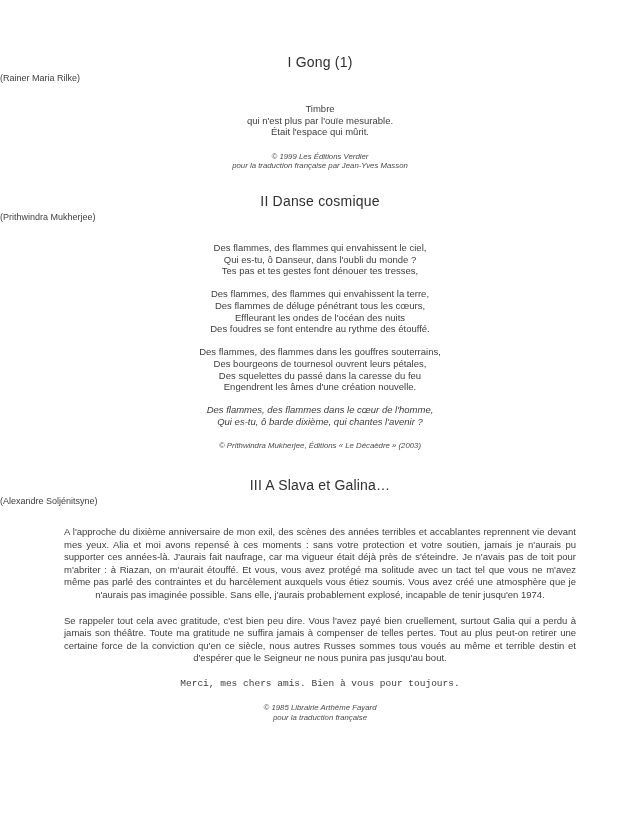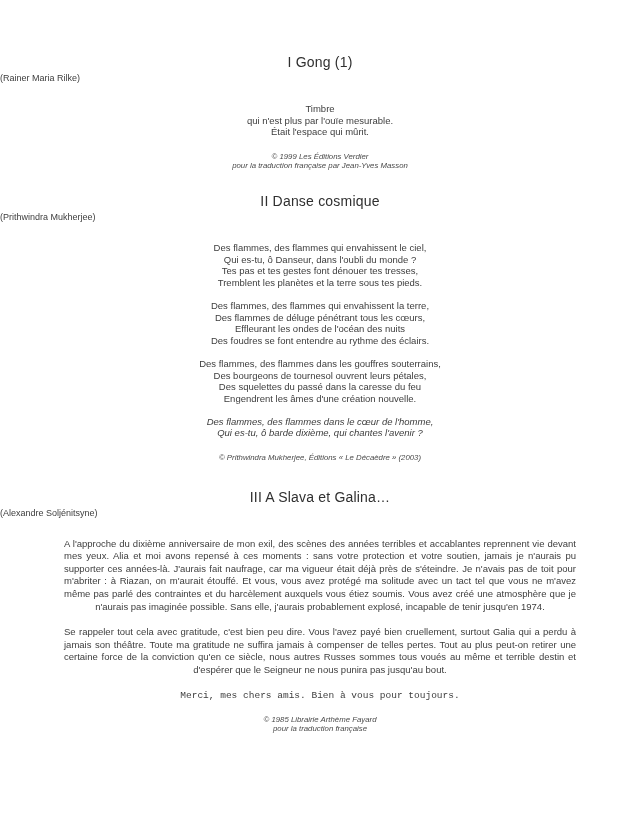--- a/index.html
+++ b/index.html
@@ -92,27 +92,26 @@
   <div class="gap-after-s1"></div>
 
   <div>
     <h1 class="section-title">II Danse cosmique</h1>
     <div class="section-author">(Prithwindra Mukherjee)</div>
     <div class="poem">
       <div class="stanza">
         <div class="poem-line">Des flammes, des flammes qui envahissent le ciel,</div>
         <div class="poem-line">Qui es-tu, ô Danseur, dans l'oubli du monde ?</div>
         <div class="poem-line">Tes pas et tes gestes font dénouer tes tresses,</div>
-        <div class="poem-line">Tremblent les planètes et la terre sous tes pieds.</div>
       </div>
       <div class="stanza">
         <div class="poem-line">Des flammes, des flammes qui envahissent la terre,</div>
         <div class="poem-line">Des flammes de déluge pénétrant tous les cœurs,</div>
         <div class="poem-line">Effleurant les ondes de l'océan des nuits</div>
-        <div class="poem-line">Des foudres se font entendre au rythme des éclairs.</div>
+        <div class="poem-line">Des foudres se font entendre au rythme des étouffé.</div>
       </div>
       <div class="stanza">
         <div class="poem-line">Des flammes, des flammes dans les gouffres souterrains,</div>
         <div class="poem-line">Des bourgeons de tournesol ouvrent leurs pétales,</div>
         <div class="poem-line">Des squelettes du passé dans la caresse du feu</div>
         <div class="poem-line">Engendrent les âmes d'une création nouvelle.</div>
       </div>
       <div class="stanza">
         <div class="poem-line">Des flammes, des flammes dans le cœur de l'homme,</div>
         <div class="poem-line">Qui es-tu, ô barde dixième, qui chantes l'avenir ?</div>

